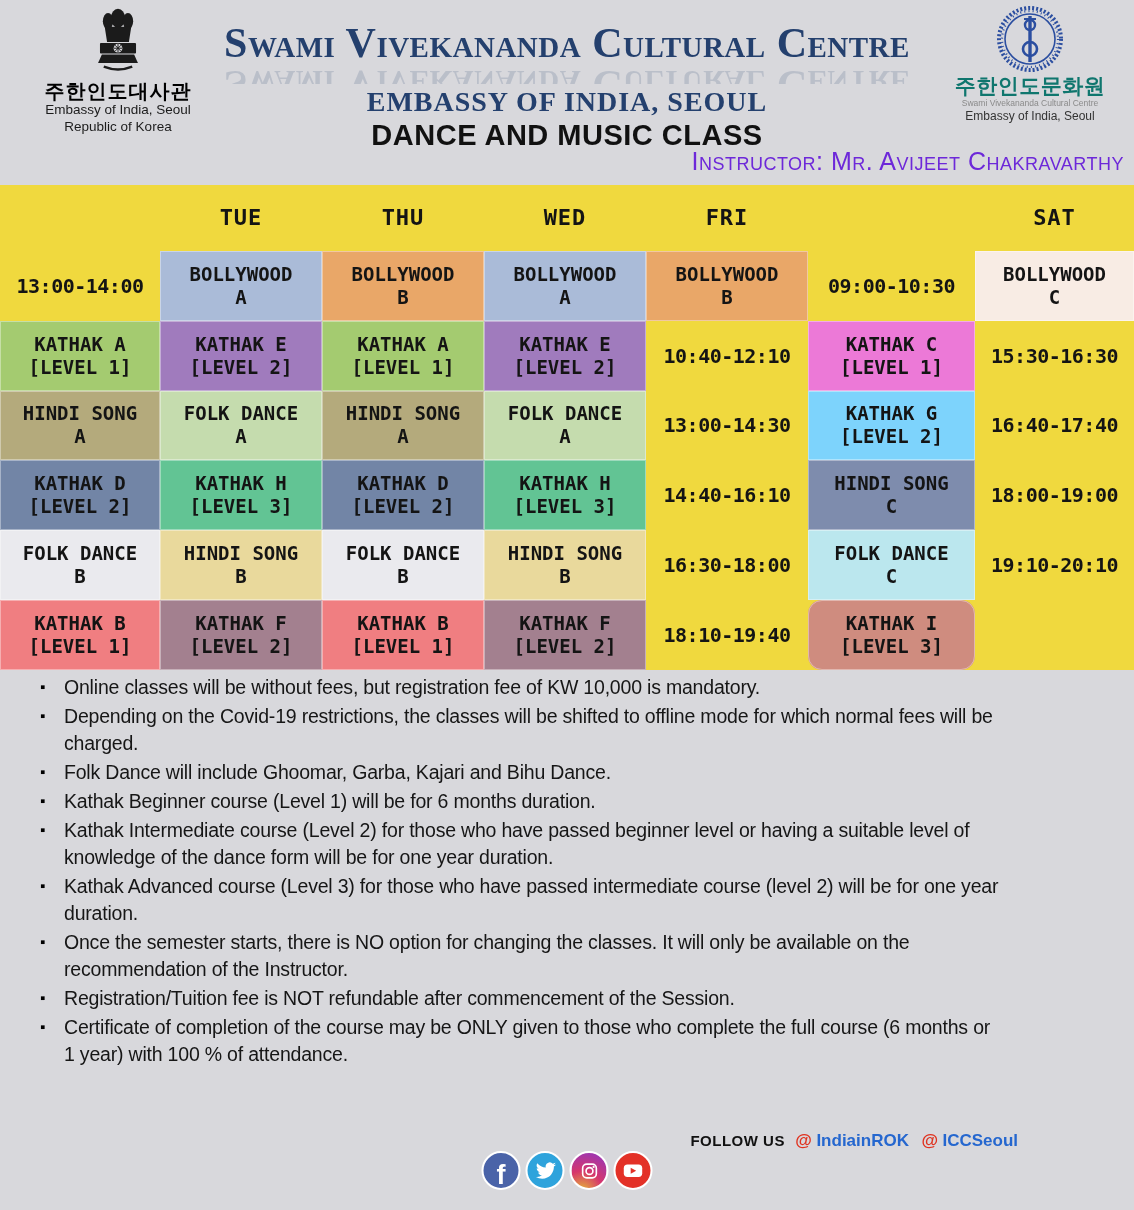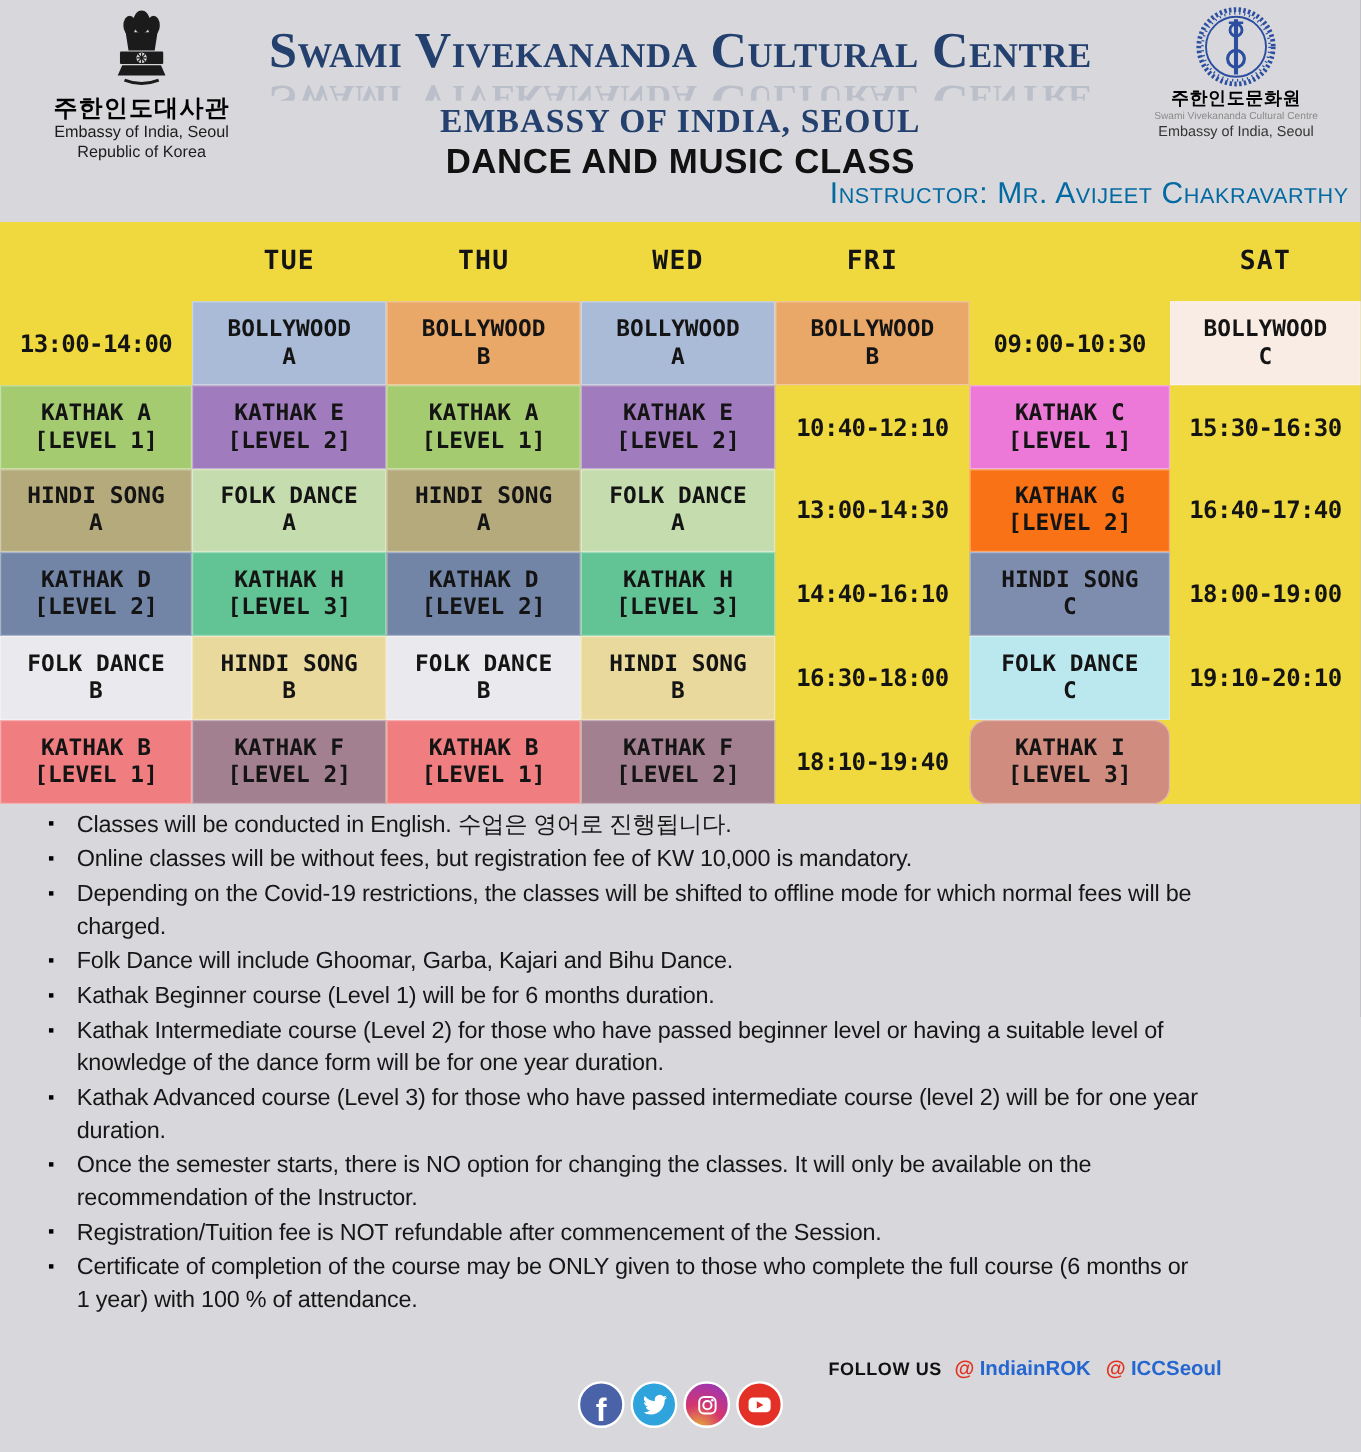--- a/index.html
+++ b/index.html
@@ -28,26 +28,26 @@
   .embassy-sub {
     font-family:"Liberation Serif", serif; font-weight:bold;
     font-size:28px; letter-spacing:1px; margin-top:2px; white-space:nowrap;
   }
   .class-title {
     position:absolute; top:119px; left:0; width:1134px; text-align:center;
     font-size:29px; font-weight:bold; color:#111; letter-spacing:.5px;
   }
   .instructor {
     position:absolute; top:147px; right:10px;
-    font-variant:small-caps; font-size:25px; color:#0369a1; letter-spacing:.5px;
+    font-variant:small-caps; font-size:25px; color:#6d28d9; letter-spacing:.5px;
   }
 
   .right-logo { position:absolute; right:14px; top:4px; width:180px; text-align:center; }
   .right-logo svg { display:block; margin:0 auto; }
-  .korean-mid { font-size:15px; font-weight:bold; color:#000000; letter-spacing:.5px; line-height:1.15; }
+  .korean-mid { font-size:21px; font-weight:bold; color:#0f766e; letter-spacing:.5px; line-height:1.15; }
   .tiny-line { font-size:8.5px; color:#8a8a8a; line-height:1.3; }
   .small-line { font-size:12px; color:#333; line-height:1.25; }
 
   
   .timetable {
     position:absolute; top:185px; left:0; width:1134px; height:485px;
     display:grid;
     grid-template-columns:160px 162px 162px 162px 162px 167px 159px;
     grid-template-rows:66px repeat(6, 69.8px);
   }
@@ -214,21 +214,21 @@
     </div>
     <div class="tcell class-cell" style="background-color: rgb(180, 170, 124);">
       <div>HINDI SONG</div>
       <div>A</div>
     </div>
     <div class="tcell class-cell" style="background-color: rgb(197, 220, 174);">
       <div>FOLK DANCE</div>
       <div>A</div>
     </div>
     <div class="tcell time-slot">13:00-14:30</div>
-    <div class="tcell class-cell" style="background-color: #f97316;">
+    <div class="tcell class-cell" style="background-color: #7dd3fc;">
       <div>KATHAK G</div>
       <div>[LEVEL 2]</div>
     </div>
 
     <div class="tcell time-slot">16:40-17:40</div>
     <div class="tcell class-cell" style="background-color: rgb(114, 133, 166);">
       <div>KATHAK D</div>
       <div>[LEVEL 2]</div>
     </div>
     <div class="tcell class-cell" style="background-color: rgb(98, 196, 148);">
@@ -290,21 +290,20 @@
       <div>[LEVEL 2]</div>
     </div>
     <div class="tcell time-slot">18:10-19:40</div>
     <div class="tcell class-cell" style="background-color: rgb(207, 140, 127); border-radius: 14px;">
       <div>KATHAK I</div>
       <div>[LEVEL 3]</div>
     </div>
   </div>
 
   <ul class="notes">
-    <li>Classes will be conducted in English. 수업은 영어로 진행됩니다.</li>
     <li>Online classes will be without fees, but registration fee of KW 10,000 is mandatory.</li>
     <li>Depending on the Covid-19 restrictions, the classes will be shifted to offline mode for which normal fees will be charged.</li>
     <li>Folk Dance will include Ghoomar, Garba, Kajari and Bihu Dance.</li>
     <li>Kathak Beginner course (Level 1) will be for 6 months duration.</li>
     <li>Kathak Intermediate course (Level 2) for those who have passed beginner level or having a suitable level of knowledge of the dance form will be for one year duration.</li>
     <li>Kathak Advanced course (Level 3) for those who have passed intermediate course (level 2) will be for one year duration.</li>
     <li>Once the semester starts, there is NO option for changing the classes. It will only be available on the recommendation of the Instructor.</li>
     <li>Registration/Tuition fee is NOT refundable after commencement of the Session.</li>
     <li>Certificate of completion of the course may be ONLY given to those who complete the full course (6 months or 1 year) with 100 % of attendance.</li>
   </ul>

